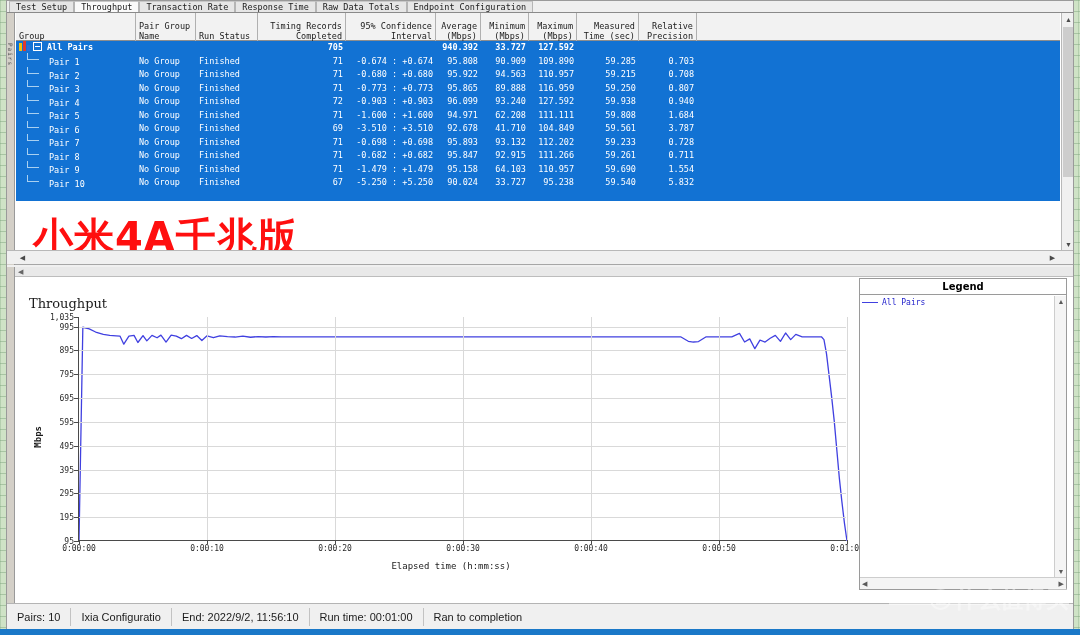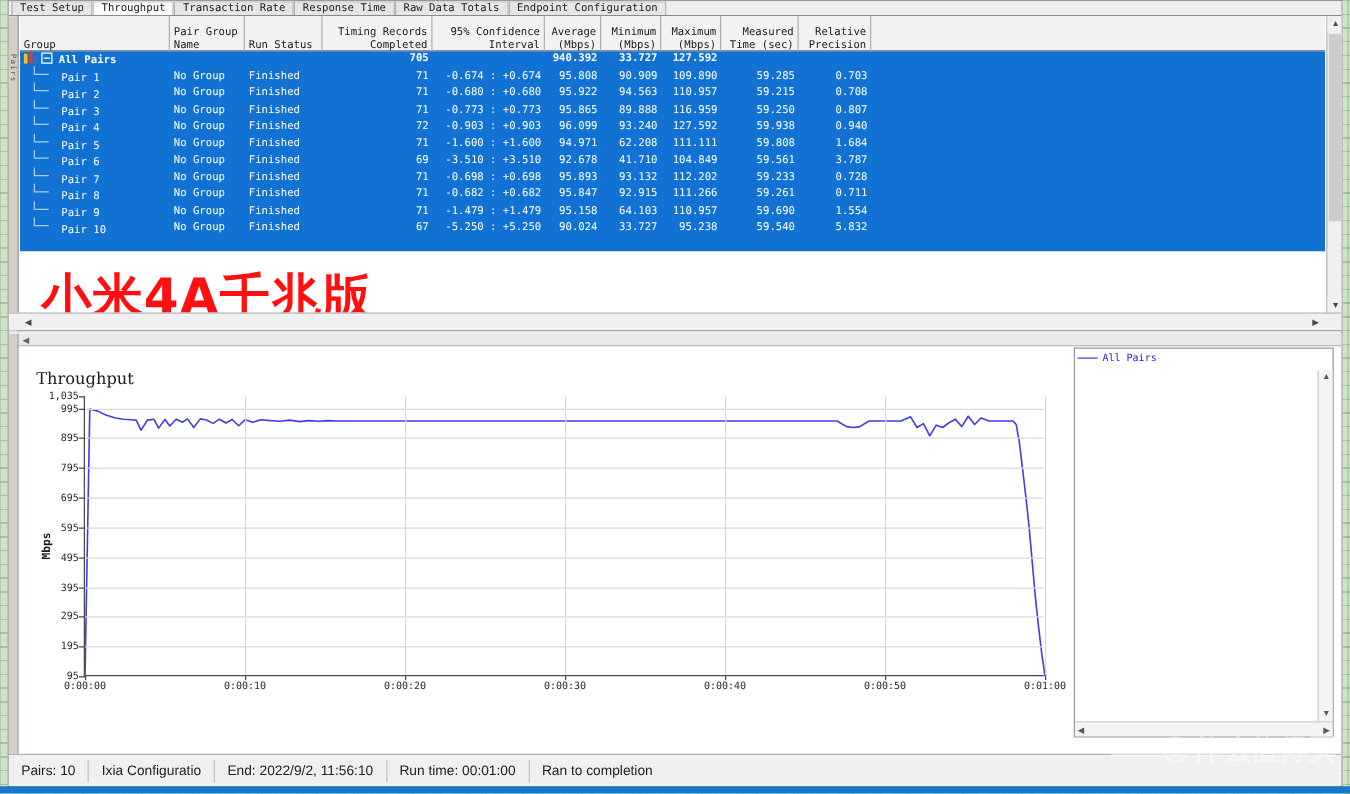--- a/index.html
+++ b/index.html
@@ -189,21 +189,21 @@
     width: 840px; height: 327px;
     background: #ffffff;
   }
   .chart-title {
     position: absolute; left: 14px; top: 18px;
     font-family: "DejaVu Serif", serif;
     font-size: 13px; color: #1a1a1a;
   }
   .plot-area {
     position: absolute;
-    left: 52px; top: 39px;
+    left: 63px; top: 39px;
     width: 768px; height: 224px;
     border-left: 1.5px solid #4a4a4a;
     border-bottom: 1.5px solid #4a4a4a;
     background: #ffffff;
   }
   .gridline {
     position: absolute; left: 0; width: 100%; height: 1px;
     background: #d9d9d9;
   }
   .vgridline {
@@ -583,23 +583,25 @@
             <div class="vgridline" style="left: 512px;"></div>
             <div class="xtickmark" style="left: 512px;"></div>
             <div class="xtick" style="left: 512px;">0:00:40</div>
             <div class="vgridline" style="left: 640px;"></div>
             <div class="xtickmark" style="left: 640px;"></div>
             <div class="xtick" style="left: 640px;">0:00:50</div>
             <div class="vgridline" style="left: 768px;"></div>
             <div class="xtickmark" style="left: 768px;"></div>
             <div class="xtick" style="left: 768px;">0:01:00</div>
           </div>
+        <div class="xlabel">Elapsed time (h:mm:ss)</div>
       </div>
 
       <div class="legend-panel">
+        <div class="legend-title">Legend</div>
         <div id="legend-items">
             <div class="legend-item">
               <span class="legend-swatch" style="border-top-color: rgb(64, 64, 224);"></span>
               <span>All Pairs</span>
             </div>
           </div>
         <div class="legend-sb-v">
           <div class="mini-arrow" style="top:2px;left:0;width:12px;">▲</div>
           <div class="mini-arrow" style="bottom:2px;left:0;width:12px;">▼</div>
         </div>

